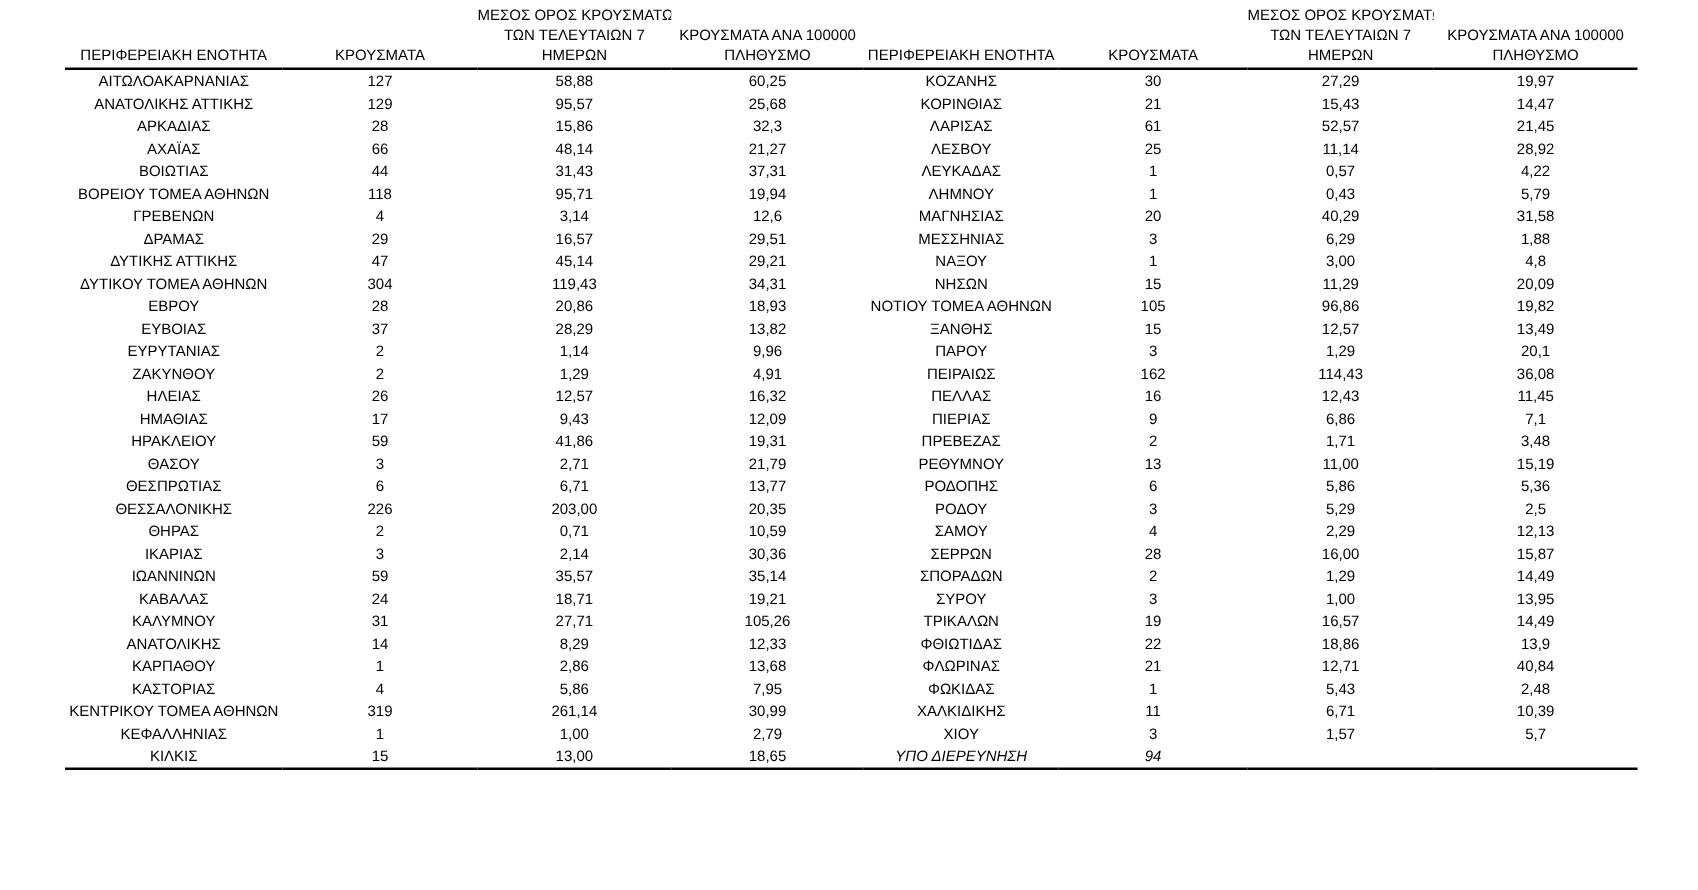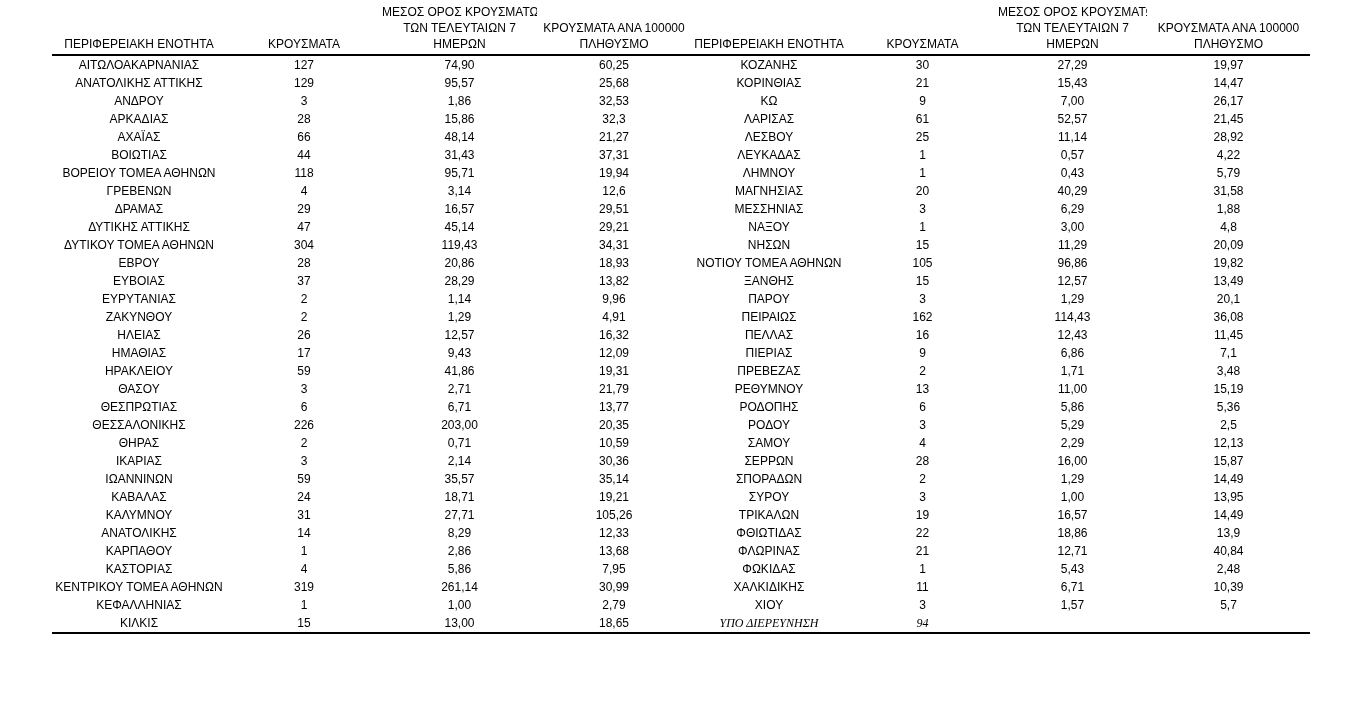--- a/index.html
+++ b/index.html
@@ -37,21 +37,20 @@
   }
   table.cases tbody td {
     height: 18px;
     line-height: 18px;
   }
   table.cases tbody tr:last-child td {
     border-bottom: 2px solid #000000;
   }
   .em {
     font-style: italic;
-    font-family: Liberation Serif, serif;
   }
 </style>
 </head>
 <body>
 
 <div class="page">
   <table class="cases">
     <colgroup>
       <col style="width:174px">
       <col style="width:156px">
@@ -93,48 +92,38 @@
         <th>
           <div>ΚΡΟΥΣΜΑΤΑ ΑΝΑ 100000</div>
           <div>ΠΛΗΘΥΣΜΟ</div>
         </th>
       </tr>
     </thead>
     <tbody>
         <tr>
           <td>ΑΙΤΩΛΟΑΚΑΡΝΑΝΙΑΣ</td>
           <td>127</td>
-          <td>74,90</td>
+          <td>58,88</td>
           <td>60,25</td>
           <td>ΚΟΖΑΝΗΣ</td>
           <td>30</td>
           <td>27,29</td>
           <td>19,97</td>
         </tr>
         <tr>
           <td>ΑΝΑΤΟΛΙΚΗΣ ΑΤΤΙΚΗΣ</td>
           <td>129</td>
           <td>95,57</td>
           <td>25,68</td>
           <td>ΚΟΡΙΝΘΙΑΣ</td>
           <td>21</td>
           <td>15,43</td>
           <td>14,47</td>
         </tr>
         <tr>
-          <td>ΑΝΔΡΟΥ</td>
-          <td>3</td>
-          <td>1,86</td>
-          <td>32,53</td>
-          <td>ΚΩ</td>
-          <td>9</td>
-          <td>7,00</td>
-          <td>26,17</td>
-        </tr>
-        <tr>
           <td>ΑΡΚΑΔΙΑΣ</td>
           <td>28</td>
           <td>15,86</td>
           <td>32,3</td>
           <td>ΛΑΡΙΣΑΣ</td>
           <td>61</td>
           <td>52,57</td>
           <td>21,45</td>
         </tr>
         <tr>

